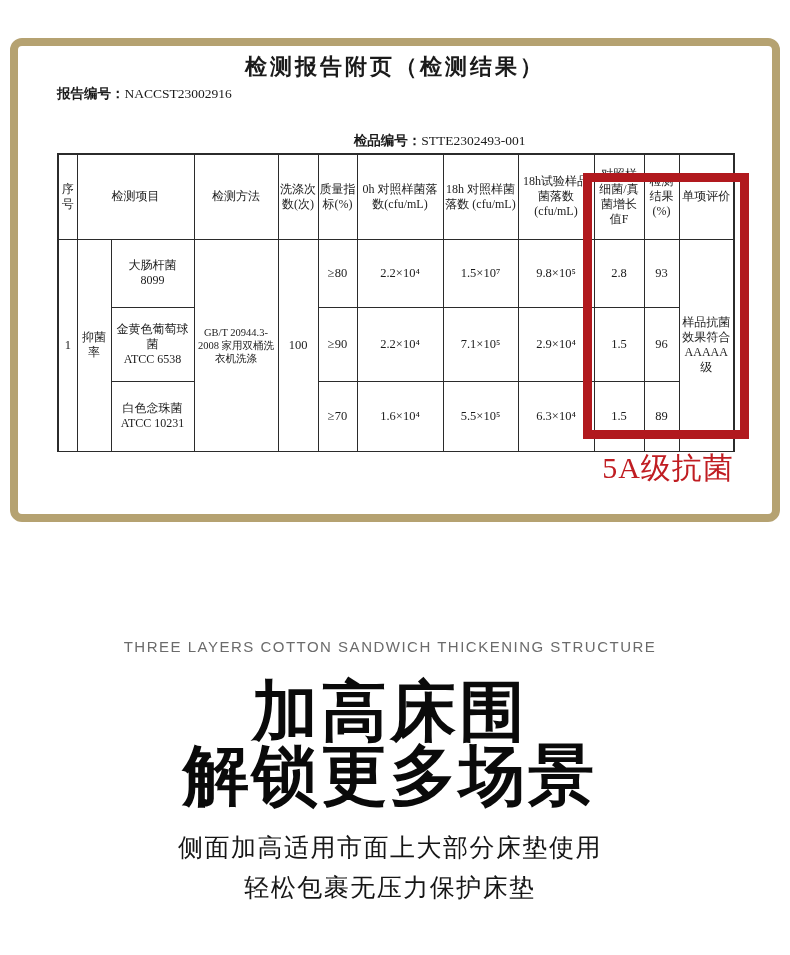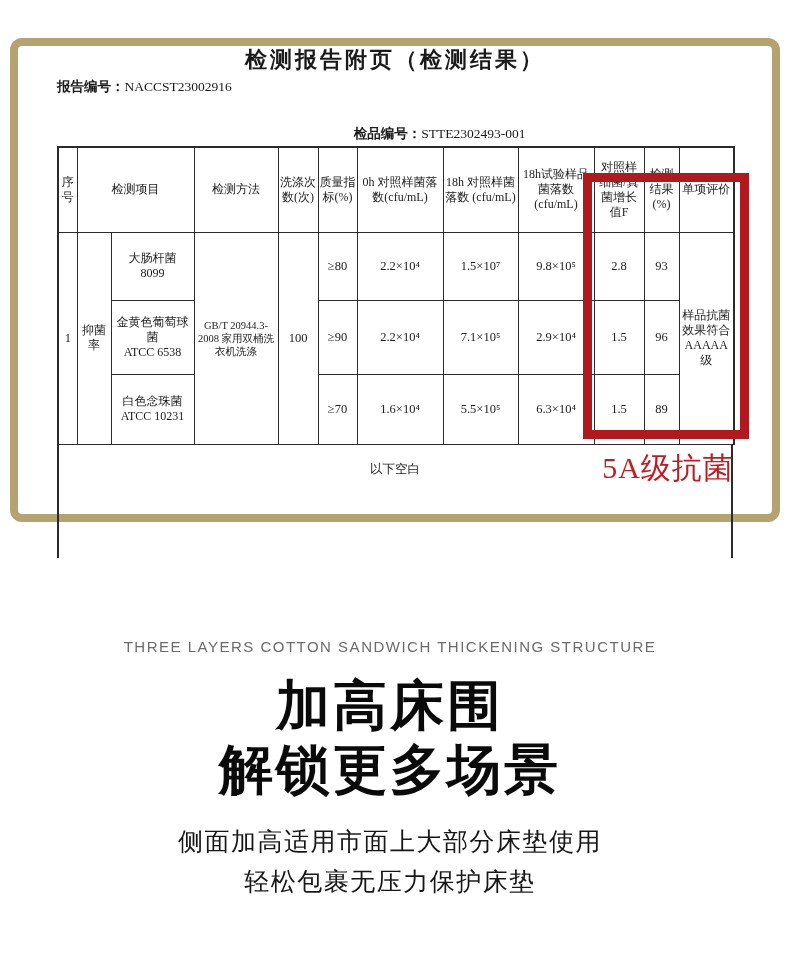--- a/index.html
+++ b/index.html
@@ -7,21 +7,21 @@
   body {
     width:790px; height:955px; position:relative; overflow:hidden;
     font-family:"Liberation Sans","DejaVu Sans",sans-serif; color:#111;
   }
 
   
   .doc-box {
     position:absolute; left:10px; top:38px; width:770px; height:484px;
     border:8px solid #b5a271; border-radius:12px; background:#fff;
   }
-  .doc-inner { font-family:"Liberation Serif","DejaVu Serif",serif; }
+  .doc-inner { padding-top:7px; font-family:"Liberation Serif","DejaVu Serif",serif; }
   .doc-title {
     text-align:center; font-size:22px; font-weight:bold; line-height:28px;
     letter-spacing:3px; color:#1a1a1a;
   }
   .doc-nums {
     display:flex; margin:3px 0 2px 39px; font-size:13.5px; line-height:20px; color:#1a1a1a;
   }
   .doc-nums .num2 { margin-left:122px;margin-top:47px; }
   .doc-nums b { font-weight:bold; }
 
@@ -63,21 +63,21 @@
     font-family:Liberation Serif, serif;
   }
 
   
   .feature { position:absolute; left:0; top:522px; width:780px; text-align:center; }
   .eyebrow {
     margin-top:116px; font-size:15px; letter-spacing:1.5px; color:#6b6b6b;
     font-family:"Liberation Sans","DejaVu Sans",sans-serif;
   }
   .headline {
-    margin-top:18px; font-size:54px; line-height:64px; font-weight:900;
+    margin-top:24px; font-size:66px; line-height:64px; font-weight:900;
     letter-spacing:3px; color:#0a0a0a;
   }
   .subline {
     margin-top:20px; font-size:25px; line-height:40px; color:#161616;
     letter-spacing:1.5px;
   }
 </style>
 </head>
 <body>
 
@@ -154,21 +154,20 @@
         </td>
         <td class="val">≥70</td>
         <td class="val">1.6×10⁴</td>
         <td class="val">5.5×10⁵</td>
         <td class="val">6.3×10⁴</td>
         <td class="val">1.5</td>
         <td class="val">89</td>
       </tr>
     </tbody>
       </table>
-    <div class="blank-area">以下空白</div>
   </div>
 
   <div class="red-rect"></div>
   <div class="red-label">5A级抗菌</div>
 </div>
 
 <div class="feature">
   <div class="eyebrow">THREE LAYERS COTTON SANDWICH THICKENING STRUCTURE</div>
   <div class="headline">
     <div>加高床围</div>

